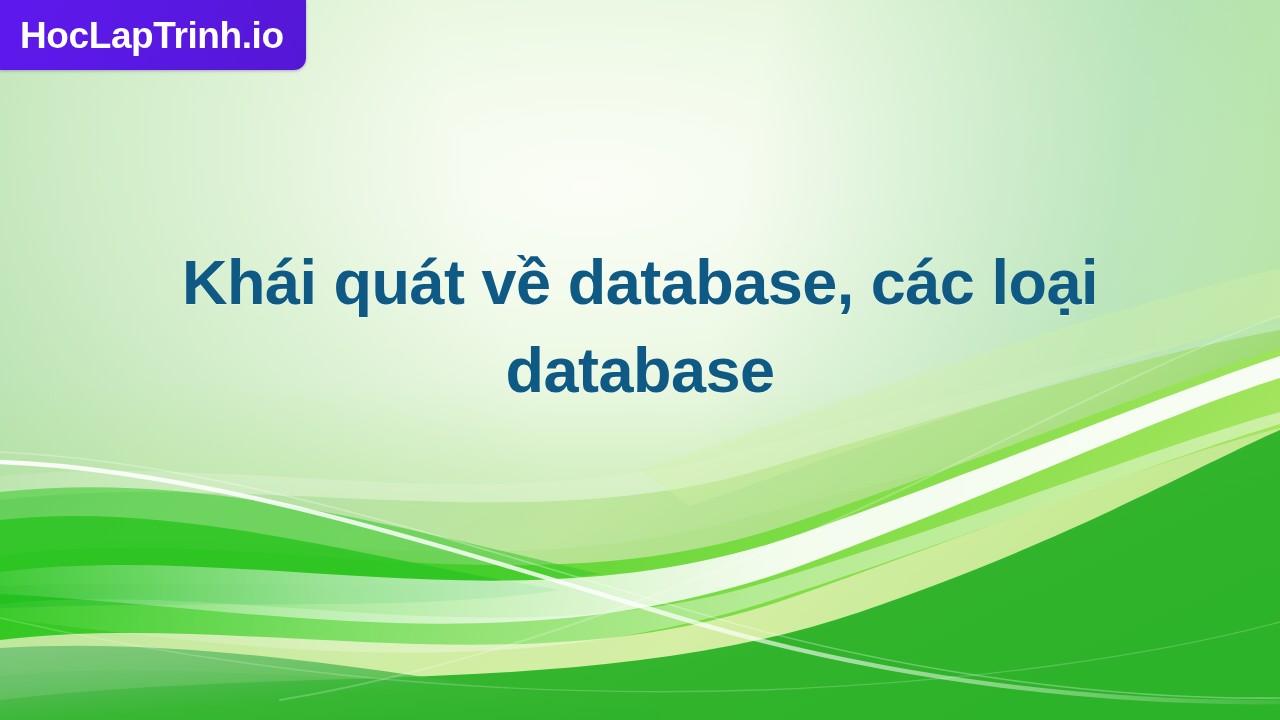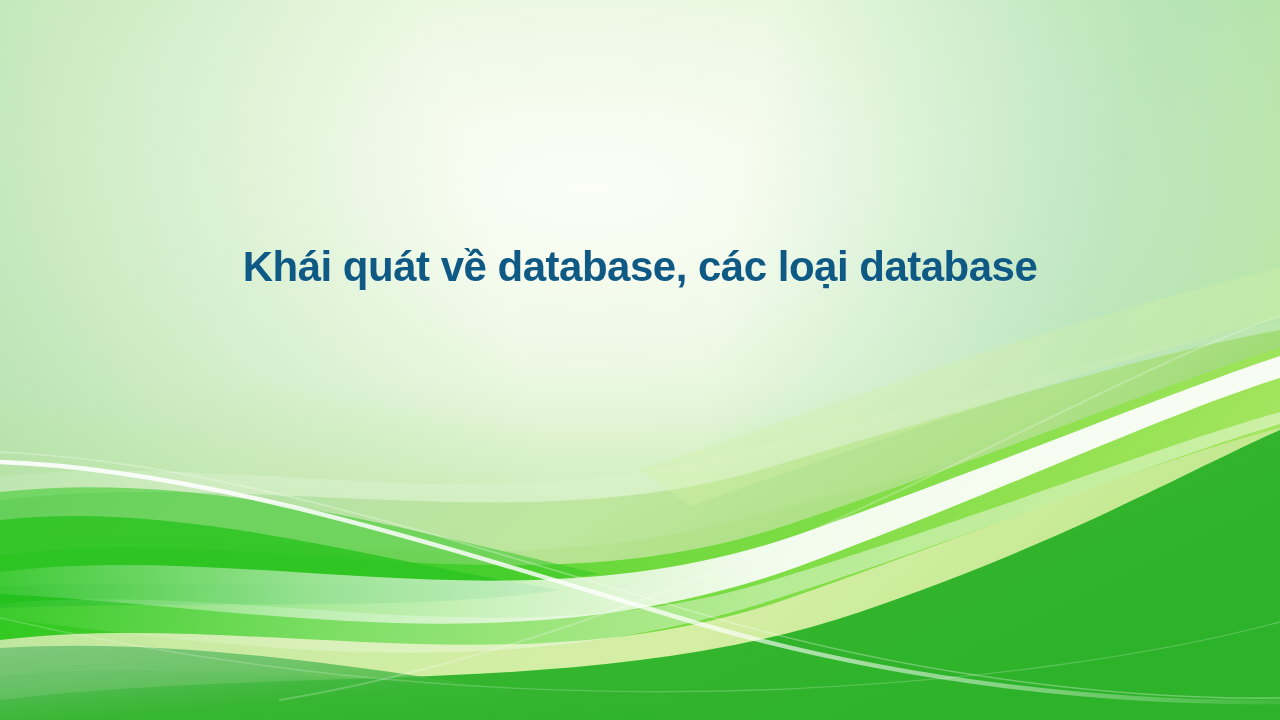--- a/index.html
+++ b/index.html
@@ -97,21 +97,21 @@
     display: flex;
     flex-direction: column;
     align-items: center;
     pointer-events: none;
   }
   .slide-title {
     width: 1060px;
     margin: 0;
     text-align: center;
     color: #0f5a85;
-    font-size: 42px;
+    font-size: 63px;
     font-weight: 700;
     line-height: 1.40;
     letter-spacing: -0.5px;
     font-family: "Liberation Sans", sans-serif;
     text-shadow: 0 1px 0 rgba(255,255,255,0.35);
   }
 </style>
 </head>
 <body>
 
@@ -207,18 +207,21 @@
       <path d="M0,604 C240,580 500,660 760,584 C980,518 1140,452 1280,412 L1280,424 C1140,466 980,534 760,604 C500,684 240,648 0,618 Z" fill="url(#gWhiteArc2)" opacity="0.45"></path>
 
       <path d="M280,700 C520,660 760,560 980,452 C1110,388 1210,340 1280,316" fill="none" stroke="#ffffff" stroke-width="2" stroke-linecap="round" opacity="0.22"></path>
 
       <path d="M0,618 C200,664 460,700 760,690 C980,682 1160,654 1280,622" fill="none" stroke="#ffffff" stroke-width="1.4" stroke-linecap="round" opacity="0.20"></path>
 
       <path d="M640,470 C860,396 1060,320 1280,268 L1280,318 C1070,372 880,440 690,506 Z" fill="#d4f0a6" opacity="0.35"></path>
     </svg>
   </div>
 
+  <div class="brand-badge">
+    <span class="brand-badge-text">HocLapTrinh.io</span>
+  </div>
 
   <div class="title-wrap">
     <h1 class="slide-title">Khái quát về database, các loại database</h1>
   </div>
 
 </div>
 
 </body></html>

